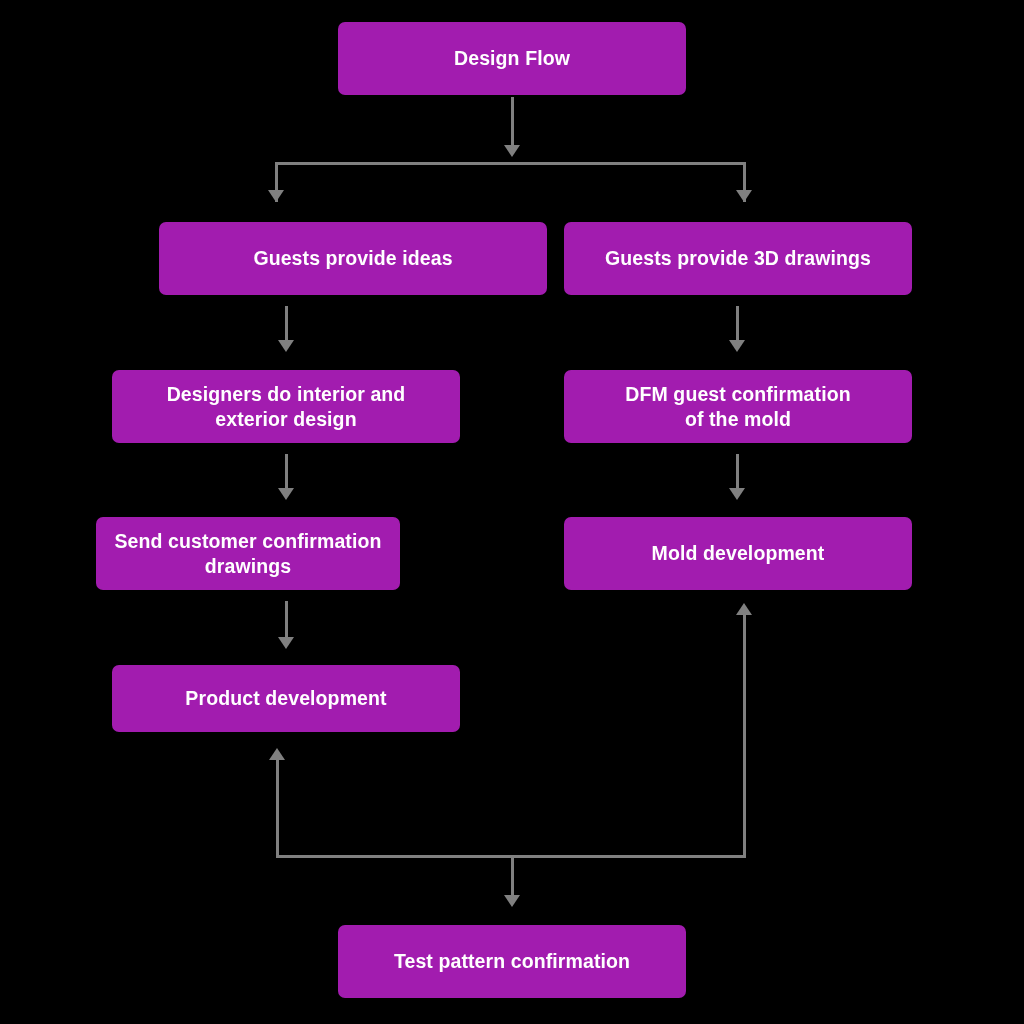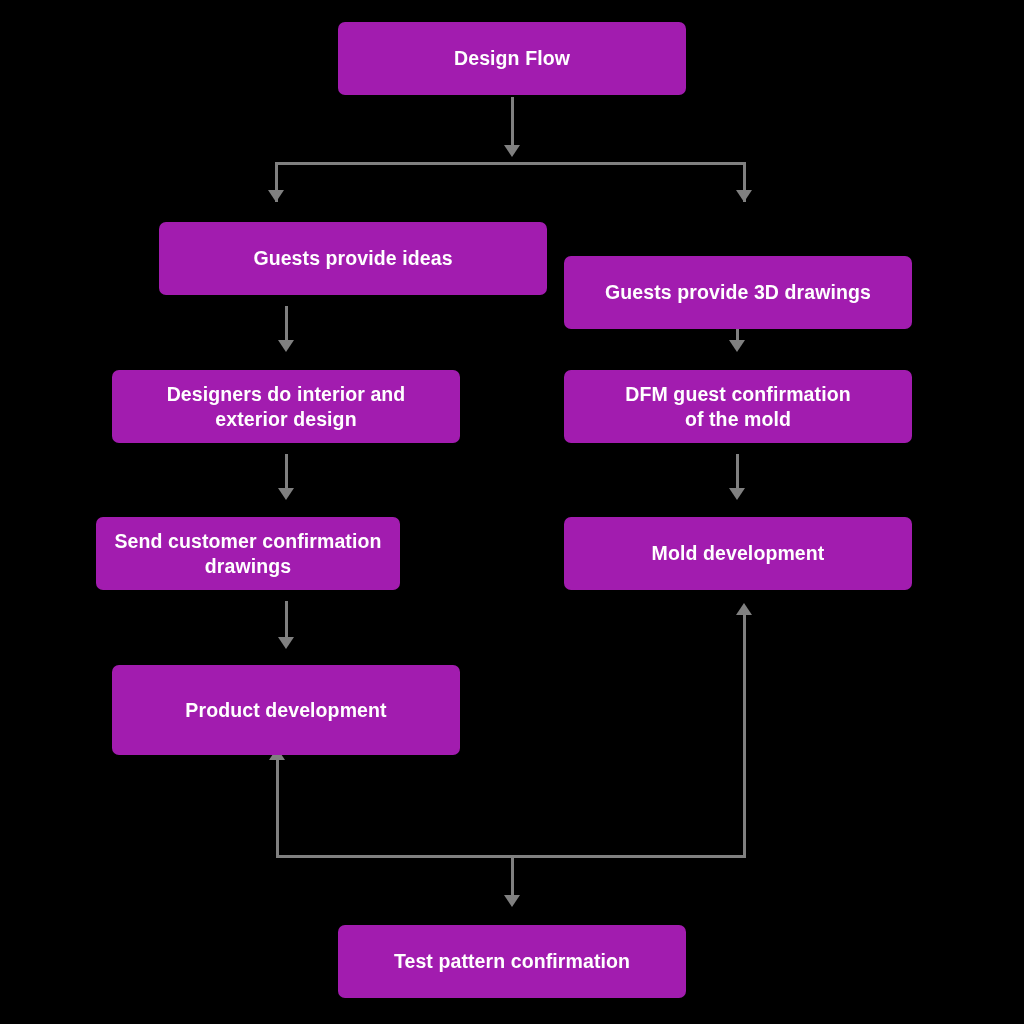--- a/index.html
+++ b/index.html
@@ -106,21 +106,21 @@
   <div class="arrow-down" style="left:504px; top:895px;"></div>
 
   <div class="node" style="left:338px; top:22px; width:348px; height:73px;">
     <span>Design Flow</span>
   </div>
 
   <div class="node" style="left:112px; top:222px; width:388px; height:73px;margin-left:47px;">
     <span>Guests provide ideas</span>
   </div>
 
-  <div class="node" style="left:564px; top:222px; width:348px; height:73px;margin-top:34px;">
+  <div class="node" style="left:564px; top:222px; width:348px; height:73px;">
     <span>Guests provide 3D drawings</span>
   </div>
 
   <div class="node" style="left:112px; top:370px; width:348px; height:73px;">
     <span>Designers do interior and
 exterior design</span>
   </div>
 
   <div class="node" style="left:564px; top:370px; width:348px; height:73px;">
     <span>DFM guest confirmation
@@ -129,21 +129,21 @@
 
   <div class="node" style="left:96px; top:517px; width:304px; height:73px;">
     <span>Send customer confirmation
 drawings</span>
   </div>
 
   <div class="node" style="left:564px; top:517px; width:348px; height:73px;text-align:center;">
     <span>Mold development</span>
   </div>
 
-  <div class="node" style="left:112px; top:665px; width:348px; height:90px;">
+  <div class="node" style="left:112px; top:665px; width:348px; height:67px;">
     <span>Product development</span>
   </div>
 
   <div class="node" style="left:338px; top:925px; width:348px; height:73px;">
     <span>Test pattern confirmation</span>
   </div>
 
 </div>
 
 </body></html>

